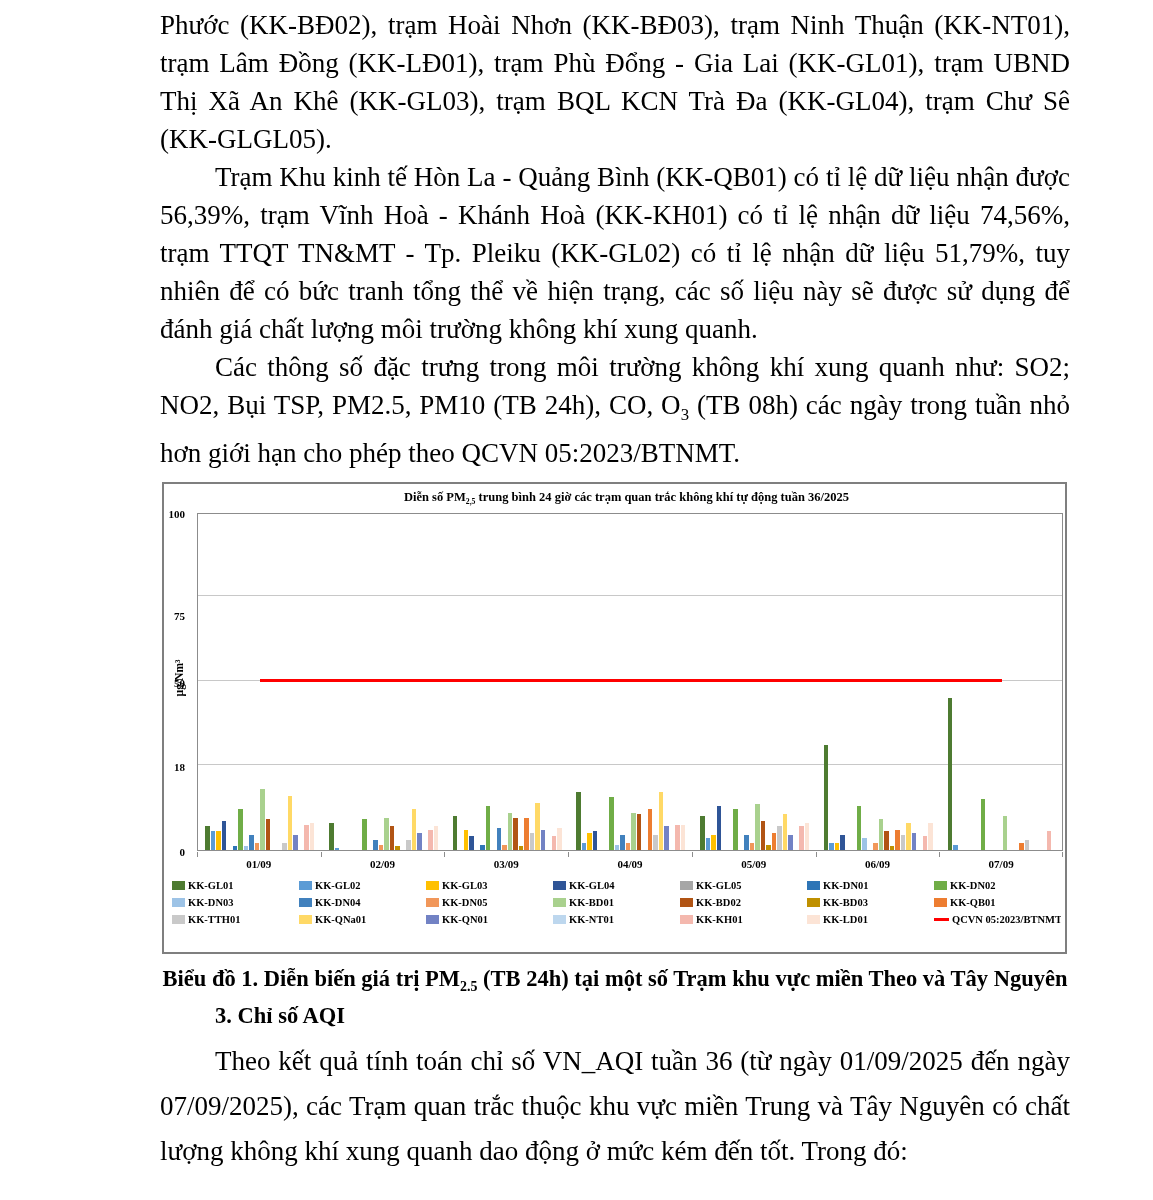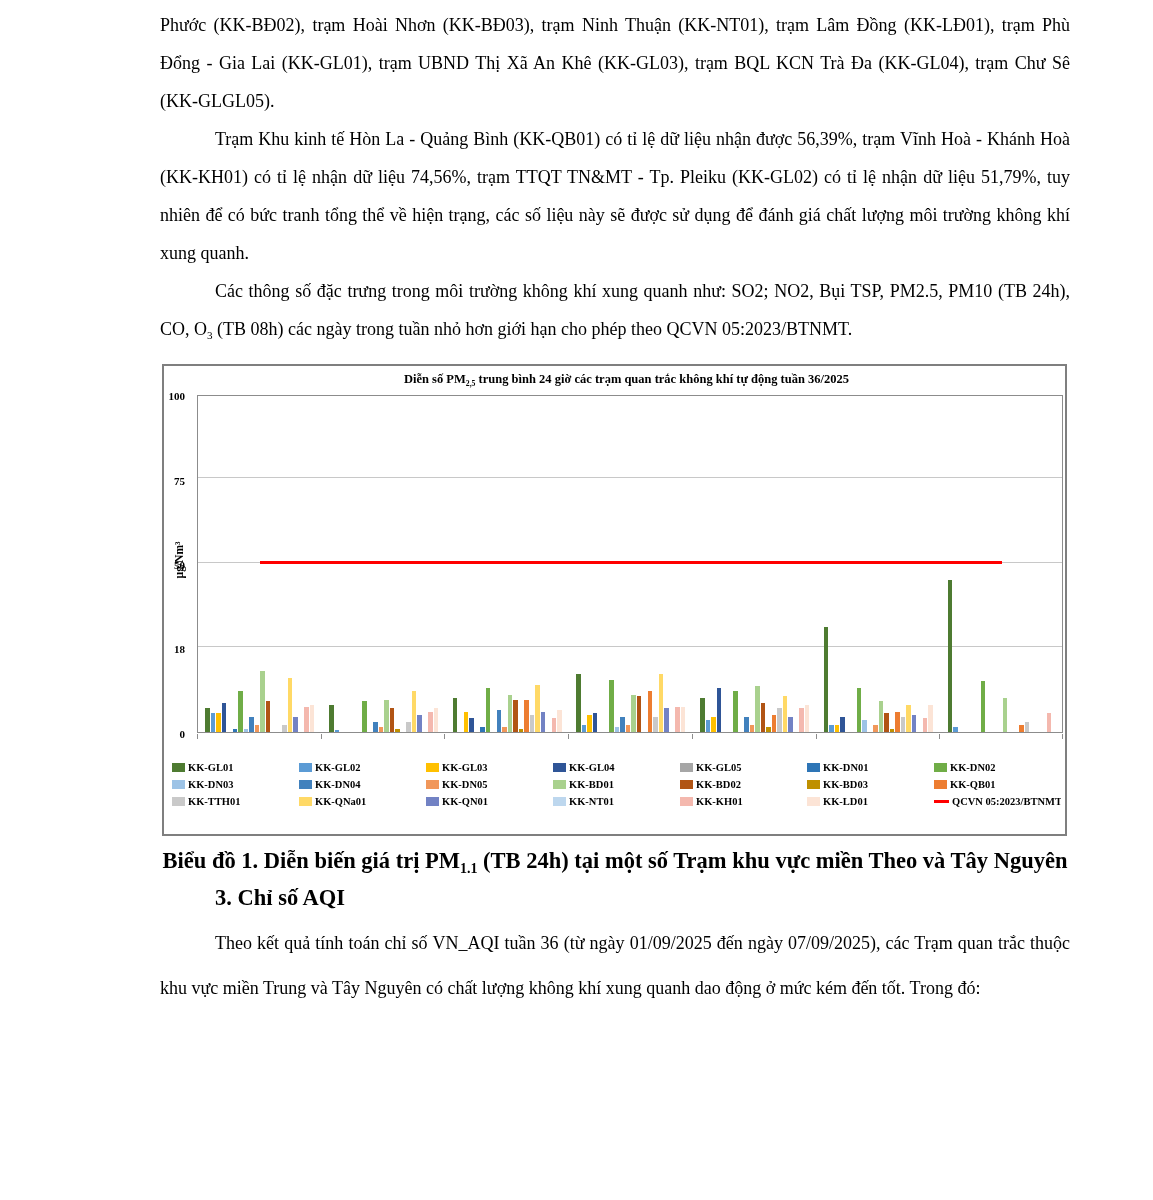--- a/index.html
+++ b/index.html
@@ -1,20 +1,20 @@
 <!DOCTYPE html>
 <html lang="vi"><head>
 <meta charset="utf-8">
 <style>
   * { margin:0; padding:0; box-sizing:border-box; }
   html,body { width:1153px; height:1200px; background:#ffffff; overflow:hidden; }
   body { font-family:"Liberation Serif","DejaVu Serif",serif; color:#000; }
   .page { position:relative; width:1153px; height:1200px; padding:6px 83px 0 160px; }
 
-  p.body-text { font-size:18px; line-height:38px; text-align:justify; }
+  p.body-text { font-size:27px; line-height:38px; text-align:justify; }
   p.indent { text-indent:55px; }
   h3.doc-heading { font-size:22.5px; line-height:30px; font-weight:bold; padding-left:55px; margin:6px 0 6px 0; }
 
   
   p.wide { line-height:45px; margin-top:8px; }
 
   
   .chart-box { position:relative; width:905px; height:472px; border:2px solid #7f7f7f;
                margin:10px 0 0 2px; background:#fff; font-weight:bold; }
   .chart-title { position:absolute; top:6px; left:30px; right:6px; text-align:center;
@@ -58,21 +58,21 @@
   <p class="body-text indent"><span>Các thông số đặc trưng trong môi trường không khí xung quanh như: SO2; NO2, Bụi TSP, PM2.5, PM10 (TB 24h), CO, O</span><sub class="sub">3</sub><span> (TB 08h) các ngày trong tuần nhỏ hơn giới hạn cho phép theo QCVN 05:2023/BTNMT.</span></p>
 
   <figure class="chart-box">
     <div class="chart-title"><span>Diễn số PM</span><sub>2,5</sub><span> trung bình 24 giờ các trạm quan trắc không khí tự động tuần 36/2025</span></div>
 
     <div class="ylabel">µg/Nm³</div>
     <div class="y-axis">
         <div class="ytick" style="bottom: -7px;">0</div>
         <div class="ytick" style="bottom: 77.5px;">18</div>
         <div class="ytick" style="bottom: 162px;">50</div>
-        <div class="ytick" style="bottom: 246px;">75</div>
+        <div class="ytick" style="bottom: 229px;">75</div>
         <div class="ytick" style="bottom: 331px;">100</div>
       </div>
 
     <div class="plot-area">
         <div class="gridline" style="bottom: 84.5px;"></div>
         <div class="gridline" style="bottom: 169px;"></div>
         <div class="gridline" style="bottom: 253.5px;"></div>
         <div class="bar-group" style="left: 0px; width: 123.714px;">
           <div class="bar" style="height: 23.66px; background: rgb(78, 123, 49);"></div>
           <div class="bar" style="height: 18.59px; background: rgb(91, 155, 213);"></div>
@@ -233,20 +233,29 @@
     <div class="x-ticks">
         <div class="x-tick" style="left: 0px;"></div>
         <div class="x-tick" style="left: 123.714px;"></div>
         <div class="x-tick" style="left: 247.429px;"></div>
         <div class="x-tick" style="left: 371.143px;"></div>
         <div class="x-tick" style="left: 494.857px;"></div>
         <div class="x-tick" style="left: 618.571px;"></div>
         <div class="x-tick" style="left: 742.286px;"></div>
         <div class="x-tick" style="left: 865px;"></div>
       </div>
+    <div class="x-labels">
+        <div class="xlabel" style="left: 0px; width: 123.714px;">01/09</div>
+        <div class="xlabel" style="left: 123.714px; width: 123.714px;">02/09</div>
+        <div class="xlabel" style="left: 247.429px; width: 123.714px;">03/09</div>
+        <div class="xlabel" style="left: 371.143px; width: 123.714px;">04/09</div>
+        <div class="xlabel" style="left: 494.857px; width: 123.714px;">05/09</div>
+        <div class="xlabel" style="left: 618.571px; width: 123.714px;">06/09</div>
+        <div class="xlabel" style="left: 742.286px; width: 123.714px;">07/09</div>
+      </div>
 
     <div class="legend">
         <div class="legend-item">
           <div class="swatch" style="background: rgb(78, 123, 49);"></div>
           <div class="legend-label">KK-GL01</div>
         </div>
         <div class="legend-item">
           <div class="swatch" style="background: rgb(91, 155, 213);"></div>
           <div class="legend-label">KK-GL02</div>
         </div>
@@ -322,19 +331,19 @@
           <div class="swatch" style="background: rgb(252, 228, 214);"></div>
           <div class="legend-label">KK-LD01</div>
         </div>
         <div class="legend-item">
           <div class="swatch-line" style="background: rgb(255, 0, 0);"></div>
           <div class="legend-label">QCVN 05:2023/BTNMT (TB24h)</div>
         </div>
       </div>
   </figure>
 
-  <div class="cap"><span>Biểu đồ 1. Diễn biến giá trị PM</span><sub>1.1</sub><span> (TB 24h) tại một số Trạm khu vực miền Theo và Tây Nguyên</span></div>
+  <div class="cap"><span>Biểu đồ 1. Diễn biến giá trị PM</span><sub>2.5</sub><span> (TB 24h) tại một số Trạm khu vực miền Theo và Tây Nguyên</span></div>
 
   <h3 class="doc-heading">3. Chỉ số AQI</h3>
 
   <p class="body-text indent wide">Theo kết quả tính toán chỉ số VN_AQI tuần 36 (từ ngày 01/09/2025 đến ngày 07/09/2025), các Trạm quan trắc thuộc khu vực miền Trung và Tây Nguyên có chất lượng không khí xung quanh dao động ở mức kém đến tốt. Trong đó:</p>
 
 </div>
 
 </body></html>

